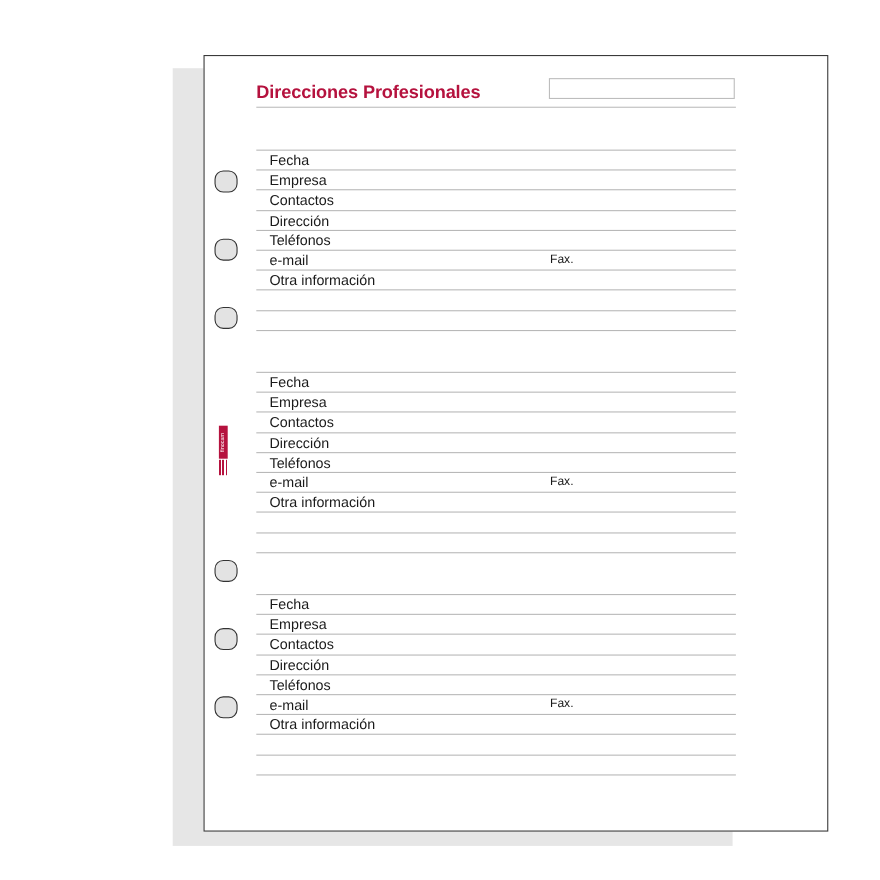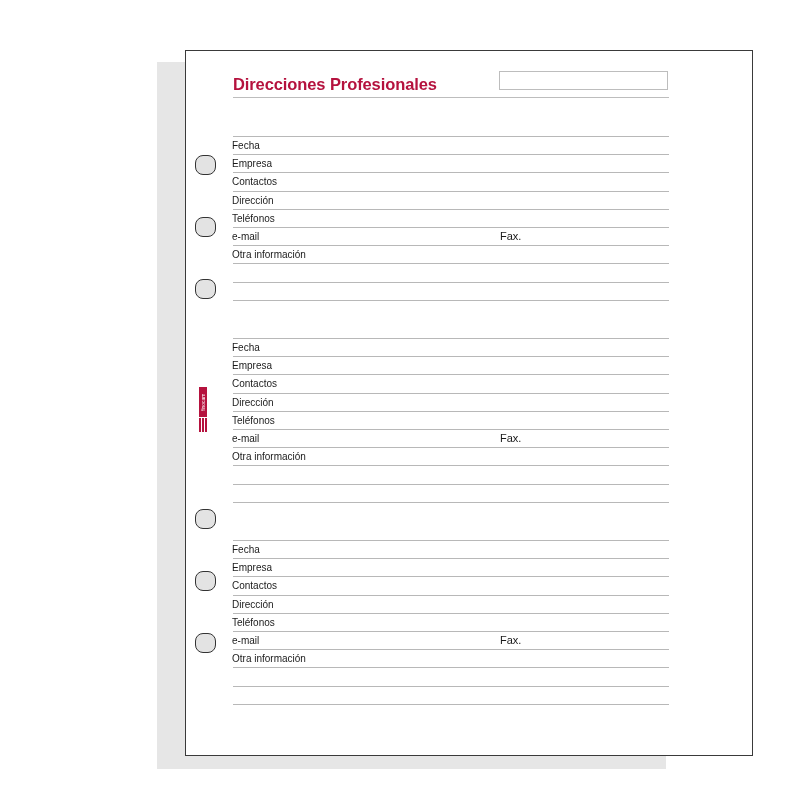--- a/index.html
+++ b/index.html
@@ -5,21 +5,21 @@
   html, body { margin:0; padding:0; }
   body { width:800px; height:800px; background:#ffffff; position:relative; overflow:hidden;
          font-family:"Liberation Sans", sans-serif; }
   .shadow { position:absolute; left:157px; top:62px; width:509px; height:707px; background:#e6e6e6; }
   .page { position:absolute; left:145px; top:50px; width:568px; height:706px; background:#fff;
           border:1px solid #3a3a3a; box-sizing:border-box;margin-left:40px; }
   .title { position:absolute; left:47px; top:24px; font-size:16.5px; font-weight:bold; color:#b5123e; letter-spacing:-0.1px; }
   .title-box { position:absolute; left:313px; top:20px; width:169px; height:19px; border:1px solid #bdbdbd; box-sizing:border-box; }
   .title-rule { position:absolute; left:47px; top:46px; width:436px; height:1px; background:#bdbdbd; }
   .rule { position:absolute; left:47px; width:436px; height:1px; background:#b8b8b8; }
-  .lbl { position:absolute; left:46px; font-size:10px; color:#1a1a1a; line-height:13px; }
+  .lbl { position:absolute; left:59px; font-size:13px; color:#1a1a1a; line-height:13px; }
   .fax { position:absolute; left:314px; font-size:11px; color:#1a1a1a; line-height:13px; }
   .hole { position:absolute; left:9px; width:21px; height:20px; border:1.3px solid #333; border-radius:8px;
           background:#e3e3e3; box-sizing:border-box; }
   .brand { position:absolute; left:13px; top:336px; width:8px; height:46px; }
   .brand-tag { position:absolute; left:0; top:0; width:8px; height:30px; background:#b5123e; color:#fff; font-size:5px;
                writing-mode:vertical-rl; transform:rotate(180deg); text-align:center; line-height:8px; }
   .brand-bars { position:absolute; left:0; top:31px; width:8px; height:14px;
                 background:repeating-linear-gradient(90deg,#b5123e 0 1.5px,transparent 1.5px 3px); }
 </style>
 </head>

